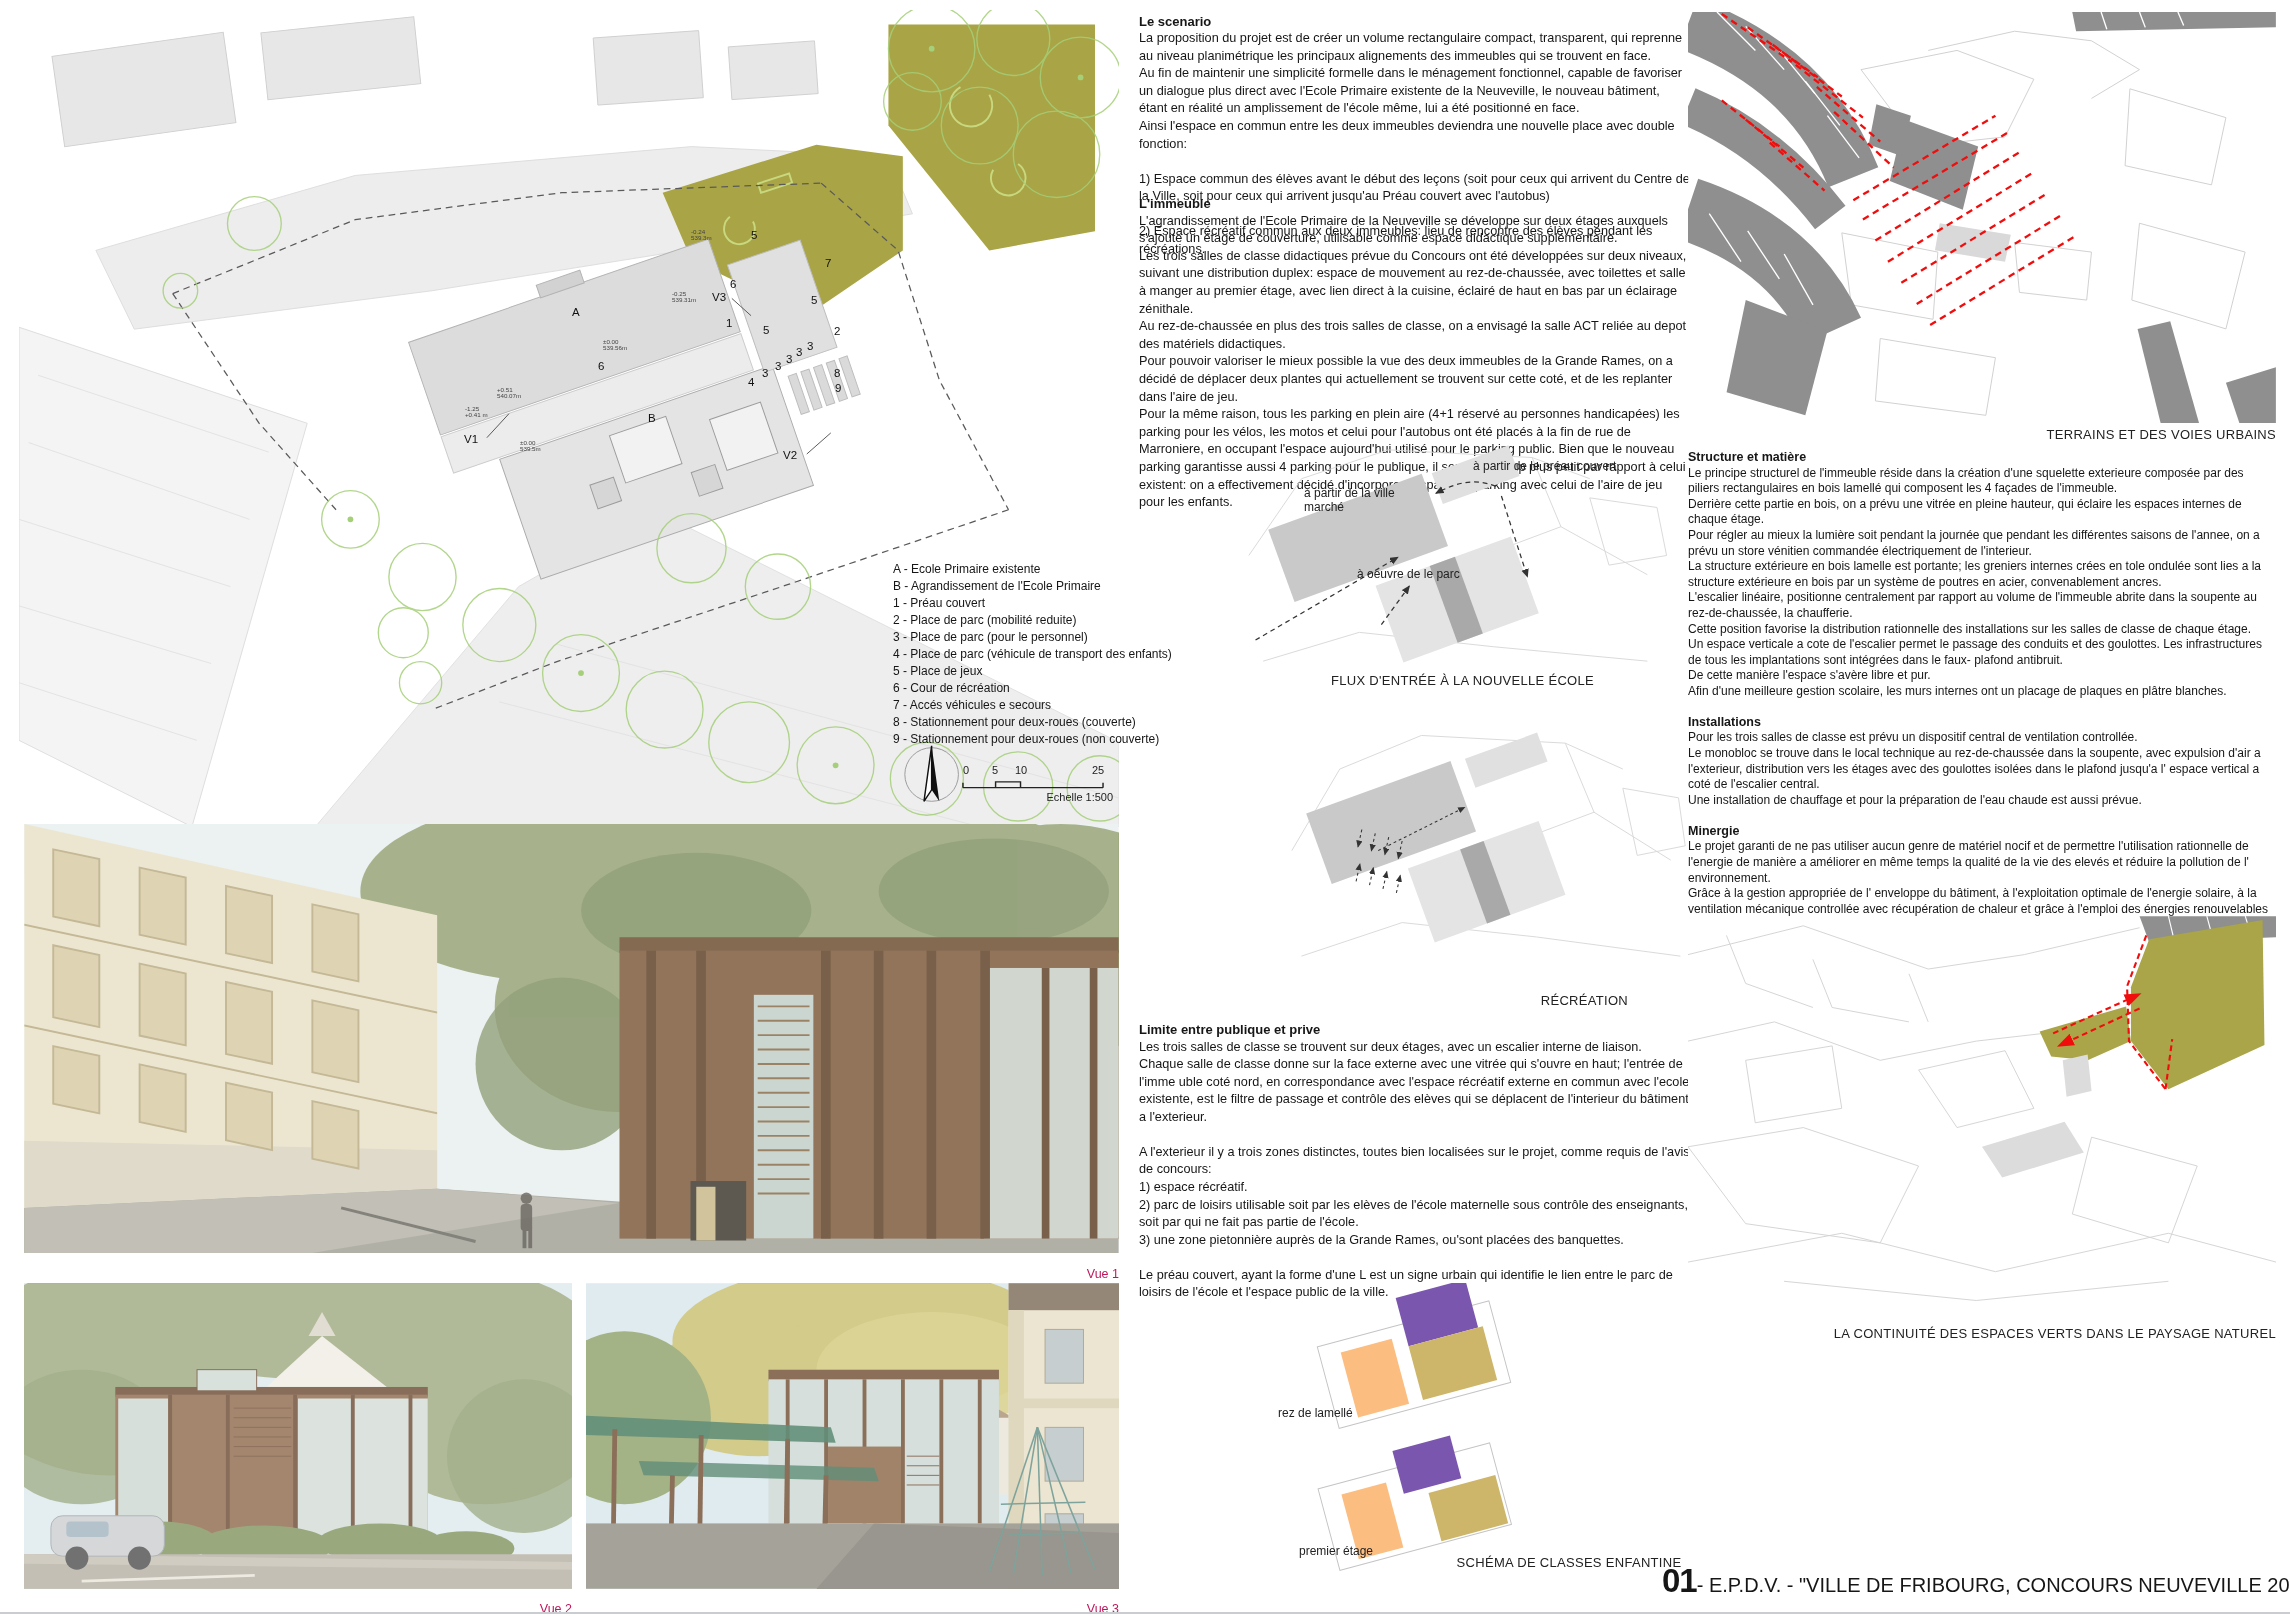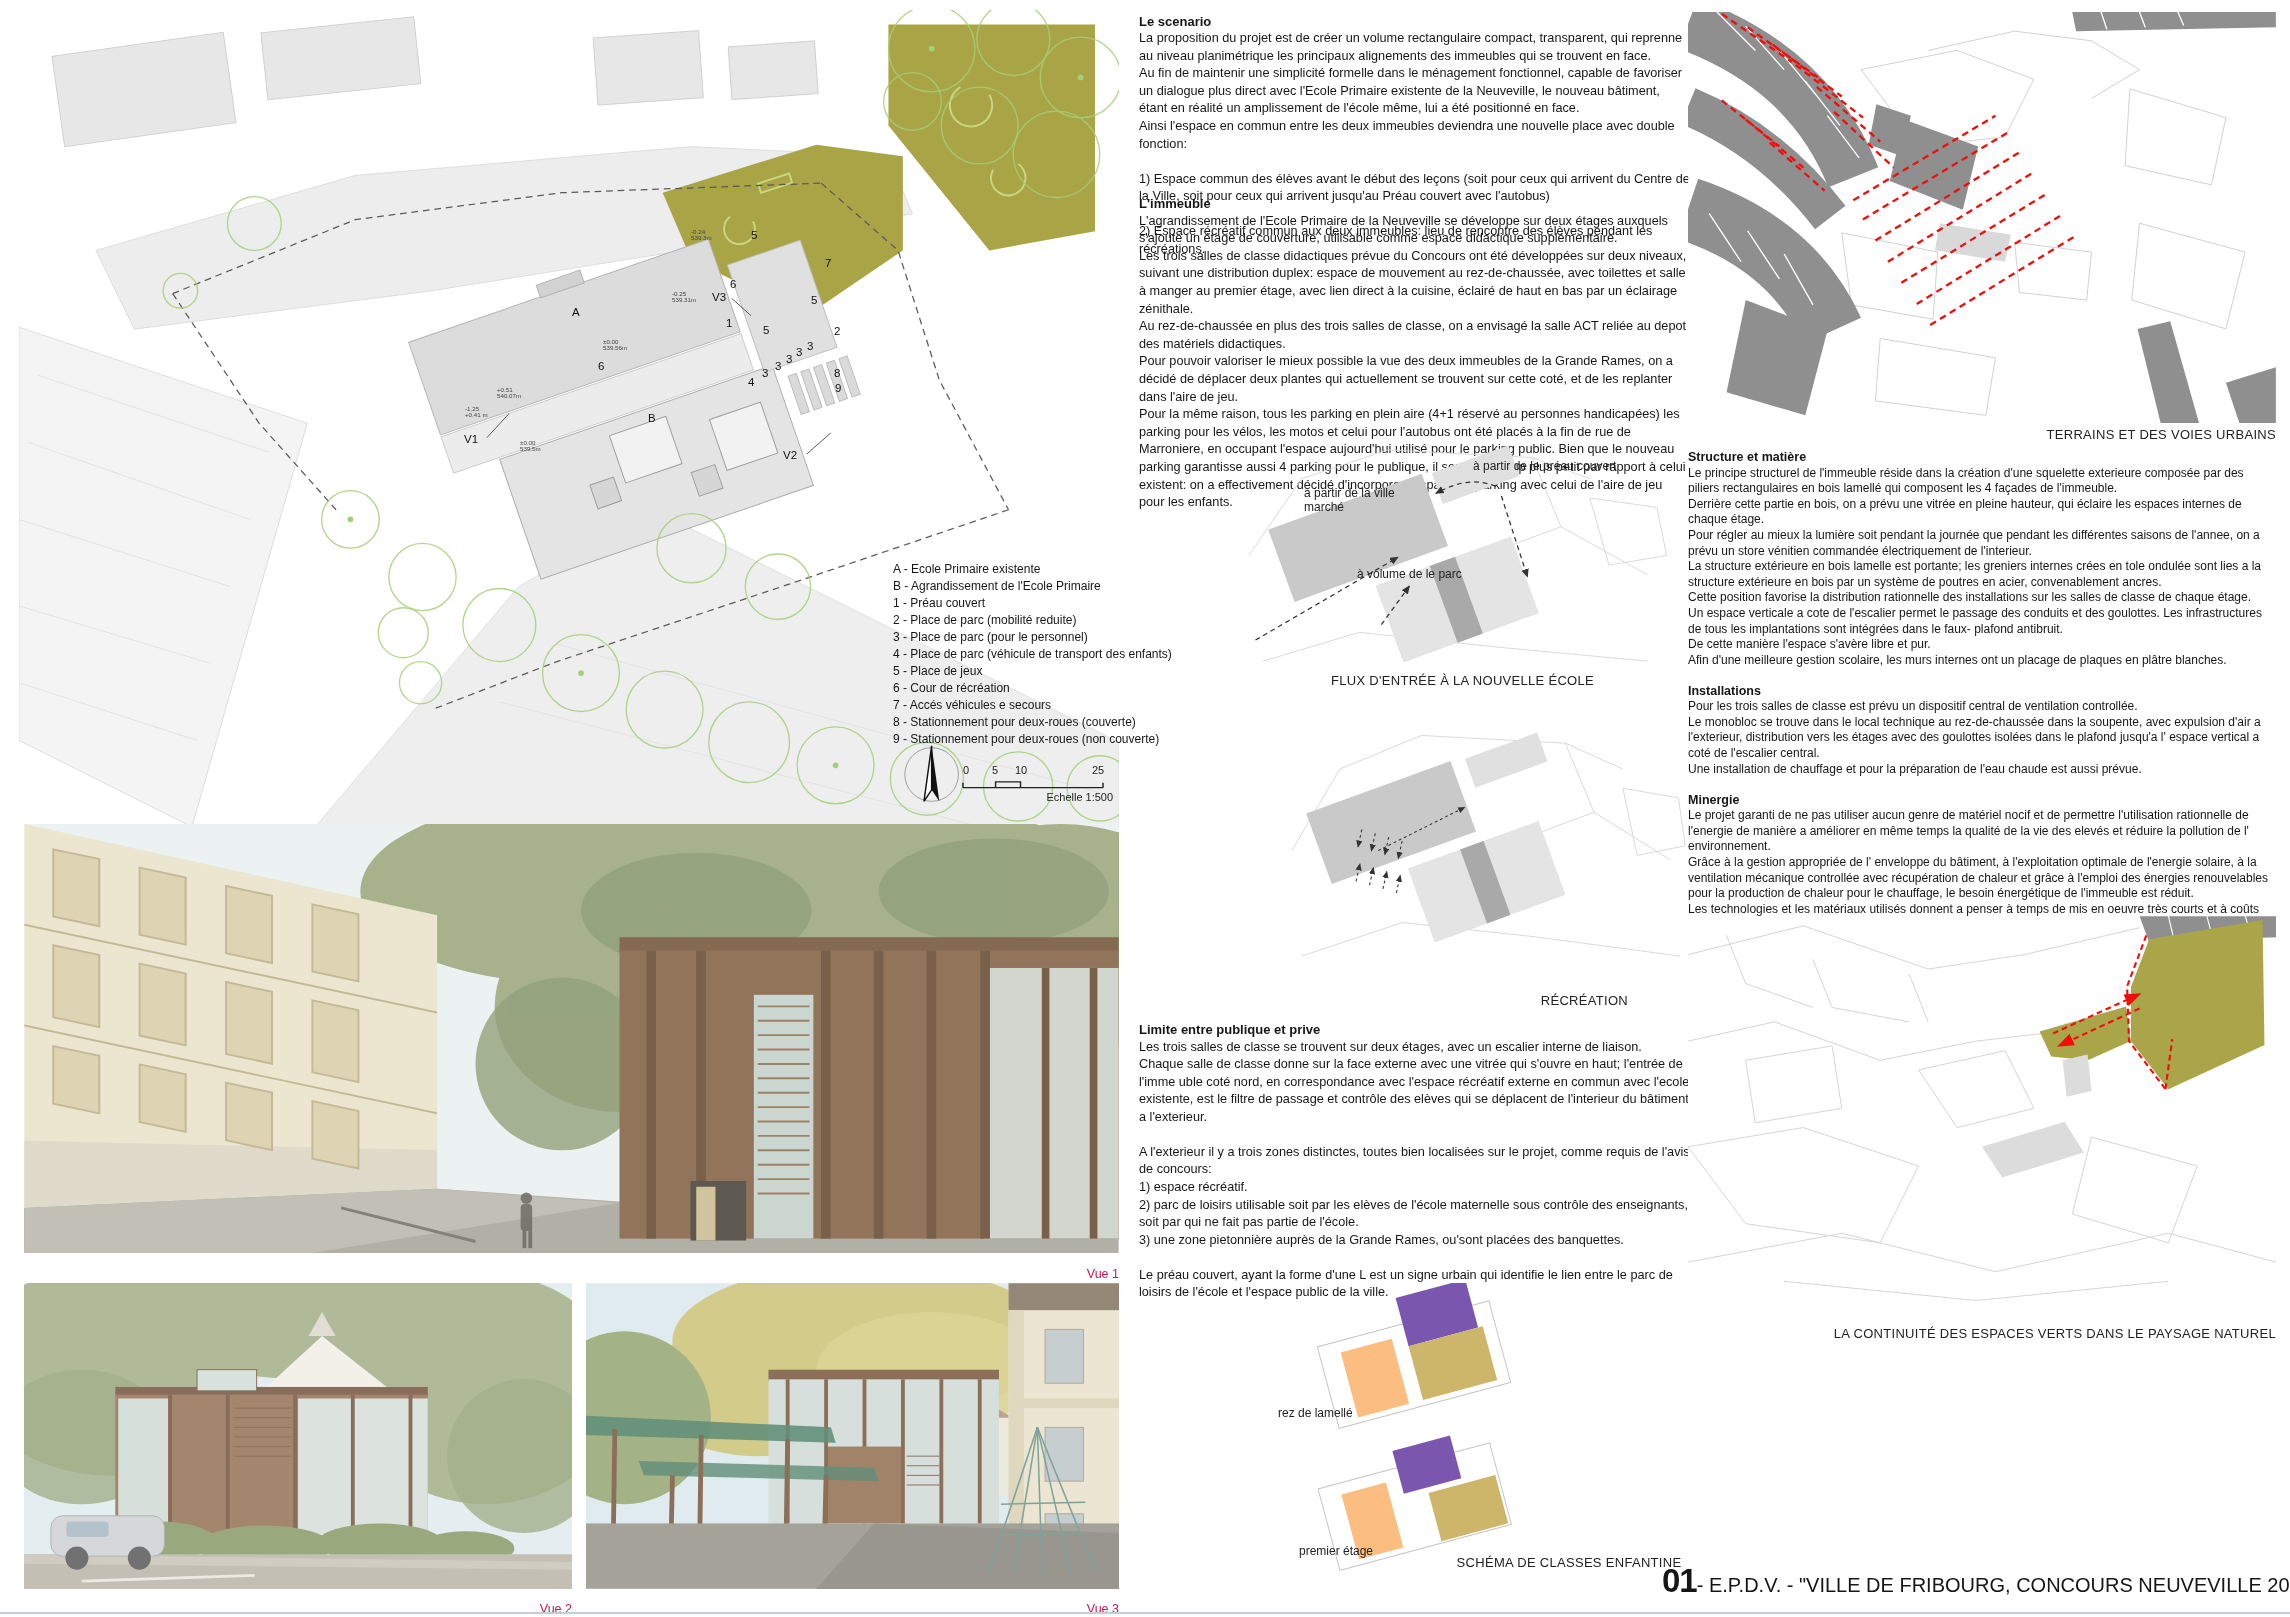--- a/index.html
+++ b/index.html
@@ -460,21 +460,21 @@
       <g stroke="#333" stroke-width="1.3" stroke-dasharray="5 4" fill="none">
         <line x1="12" y1="208" x2="160" y2="122" marker-end="url(#ah1)"></line>
         <path d="M262,48 C238,38 218,46 200,55" marker-end="url(#ah1)"></path>
         <line x1="268" y1="58" x2="295" y2="142" marker-end="url(#ah1)"></line>
         <line x1="143" y1="192" x2="172" y2="152" marker-end="url(#ah1)"></line>
       </g>
     </svg>
     <span class="diag-label" style="left:229px;top:19px;">à partir de le préau couvert</span>
     <span class="diag-label" style="left:60px;top:46px;">à partir de la ville
 marché</span>
-    <span class="diag-label" style="left:113px;top:127px;">à volume de le parc</span>
+    <span class="diag-label" style="left:113px;top:127px;">à oeuvre de le parc</span>
     <div class="caption" style="position:absolute;left:0;top:233px;width:437px;text-align:center;">FLUX D'ENTRÉE À LA NOUVELLE ÉCOLE</div>
   </div>
 
   <div class="abs" style="left:1287px;top:716px;width:403px;height:300px;">
     <svg width="403" height="274" viewBox="0 0 420 285">
       <defs>
           <marker id="ah2" markerWidth="8" markerHeight="8" refX="6" refY="3" orient="auto">
             <path d="M0,0 L7,3 L0,6 Z" fill="#333"></path>
           </marker>
         </defs>
@@ -596,20 +596,21 @@
     </svg>
     <div class="caption cap-right" style="margin-top:4.8px;">TERRAINS ET DES VOIES URBAINS</div>
   </div>
 
   <div class="abs" style="left:1688px;top:450px;width:590px;">
     <p class="rh">Structure et matière</p>
     <p class="rb">Le principe structurel de l'immeuble réside dans la création d'une squelette exterieure composée par des piliers rectangulaires en bois lamellé qui composent les 4 façades de l'immeuble.</p>
     <p class="rb">Derrière cette partie en bois, on a prévu une vitrée en pleine hauteur, qui éclaire les espaces internes de chaque étage.</p>
     <p class="rb">Pour régler au mieux la lumière soit pendant la journée que pendant les différentes saisons de l'annee, on a prévu un store vénitien commandée électriquement de l'interieur.</p>
     <p class="rb">La structure extérieure en bois lamelle est portante; les greniers internes crées en tole ondulée sont lies a la structure extérieure en bois par un système de poutres en acier, convenablement ancres.</p>
+    <p class="rb">L'escalier linéaire, positionne centralement par rapport au volume de l'immeuble abrite dans la soupente au rez-de-chaussée, la chaufferie.</p>
     <p class="rb">Cette position favorise la distribution rationnelle des installations sur les salles de classe de chaque étage.</p>
     <p class="rb">Un espace verticale a cote de l'escalier permet le passage des conduits et des goulottes. Les infrastructures de tous les implantations sont intégrées dans le faux- plafond antibruit.</p>
     <p class="rb">De cette manière l'espace s'avère libre et pur.</p>
     <p class="rb">Afin d'une meilleure gestion scolaire, les murs internes ont un placage de plaques en plâtre blanches.</p>
     <p class="rh mt16">Installations</p>
     <p class="rb">Pour les trois salles de classe est prévu un dispositif central de ventilation controllée.</p>
     <p class="rb">Le monobloc se trouve dans le local technique au rez-de-chaussée dans la soupente, avec expulsion d'air a l'exterieur, distribution vers les étages avec des goulottes isolées dans le plafond jusqu'a l' espace vertical a coté de l'escalier central.</p>
     <p class="rb">Une installation de chauffage et pour la préparation de l'eau chaude est aussi prévue.</p>
     <p class="rh mt16">Minergie</p>
     <p class="rb">Le projet garanti de ne pas utiliser aucun genre de matériel nocif et de permettre l'utilisation rationnelle de l'energie de manière a améliorer en même temps la qualité de la vie des elevés et réduire la pollution de l' environnement.</p>

